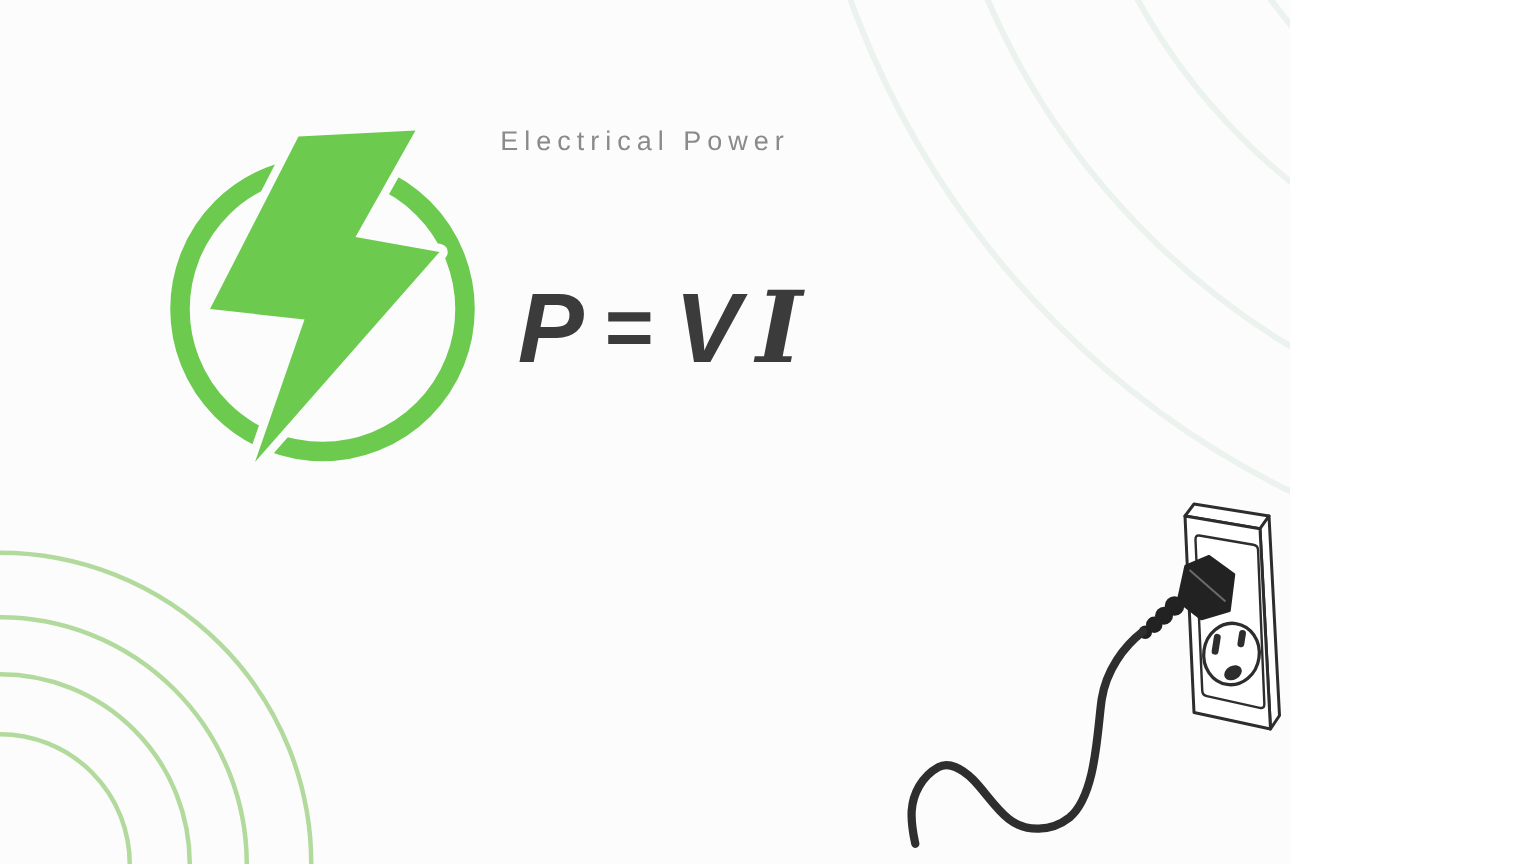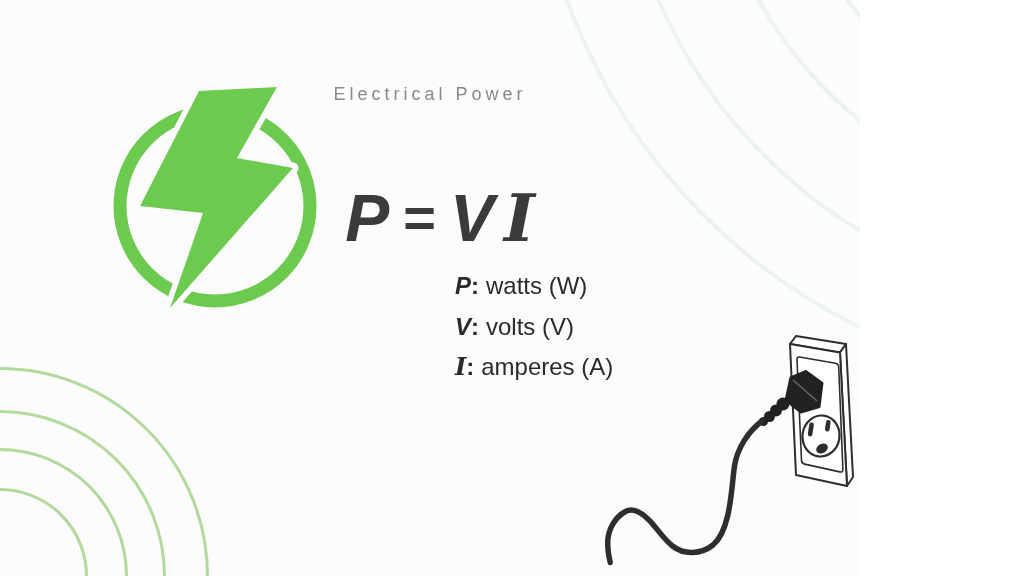--- a/index.html
+++ b/index.html
@@ -66,31 +66,20 @@
     <circle cx="215" cy="206" r="95" fill="none" stroke="#6cca4f" stroke-width="13"></circle>
     <polygon points="199,91 277,87 237,158 293,168 170,308 203,213 140,206" fill="#6cca4f" stroke="#fcfcfc" stroke-width="11" stroke-linejoin="round" paint-order="stroke"></polygon>
   </svg>
 
   <div class="title">Electrical Power</div>
 
   <div class="formula">
     <span class="f-sans">P</span><span class="f-eq">=</span><span class="f-sans">V</span><span class="f-serif">I</span>
   </div>
 
-  <div class="defs">
-    <div class="def-row">
-      <span class="sym">P</span><span class="colon">:</span><span class="dtext">watts (W)</span>
-    </div>
-    <div class="def-row">
-      <span class="sym">V</span><span class="colon">:</span><span class="dtext">volts (V)</span>
-    </div>
-    <div class="def-row">
-      <span class="sym sym-serif">I</span><span class="colon">:</span><span class="dtext">amperes (A)</span>
-    </div>
-  </div>
 
 
   <svg class="outlet" viewBox="575 325 310 251" width="310" height="251">
 
     <g stroke="#2d2d2d" stroke-width="2" fill="#ffffff" stroke-linejoin="round">
       <path d="M790 344 L796 336 L846 344 L840 352.5 Z"></path>
       <path d="M840 352.5 L846 344 L853 477 L847 486 Z"></path>
       <path d="M790 344 L840 352.5 L847 486 L796 475 Z"></path>
     </g>
 

